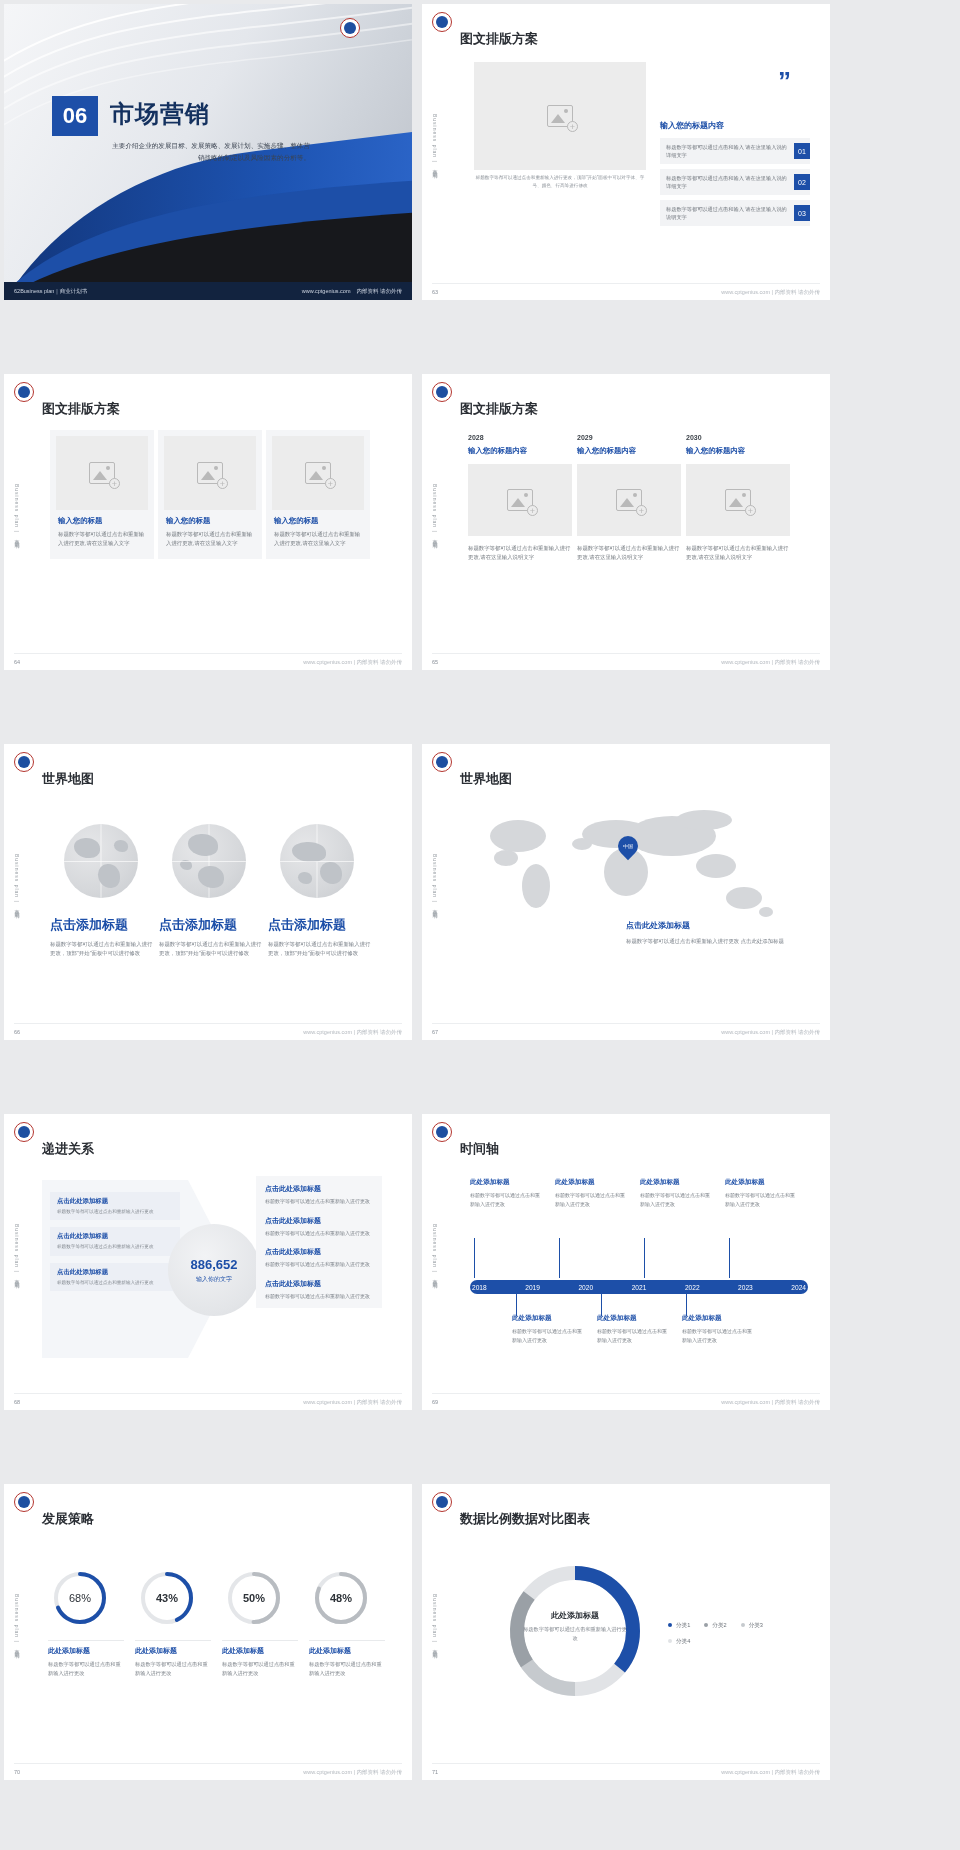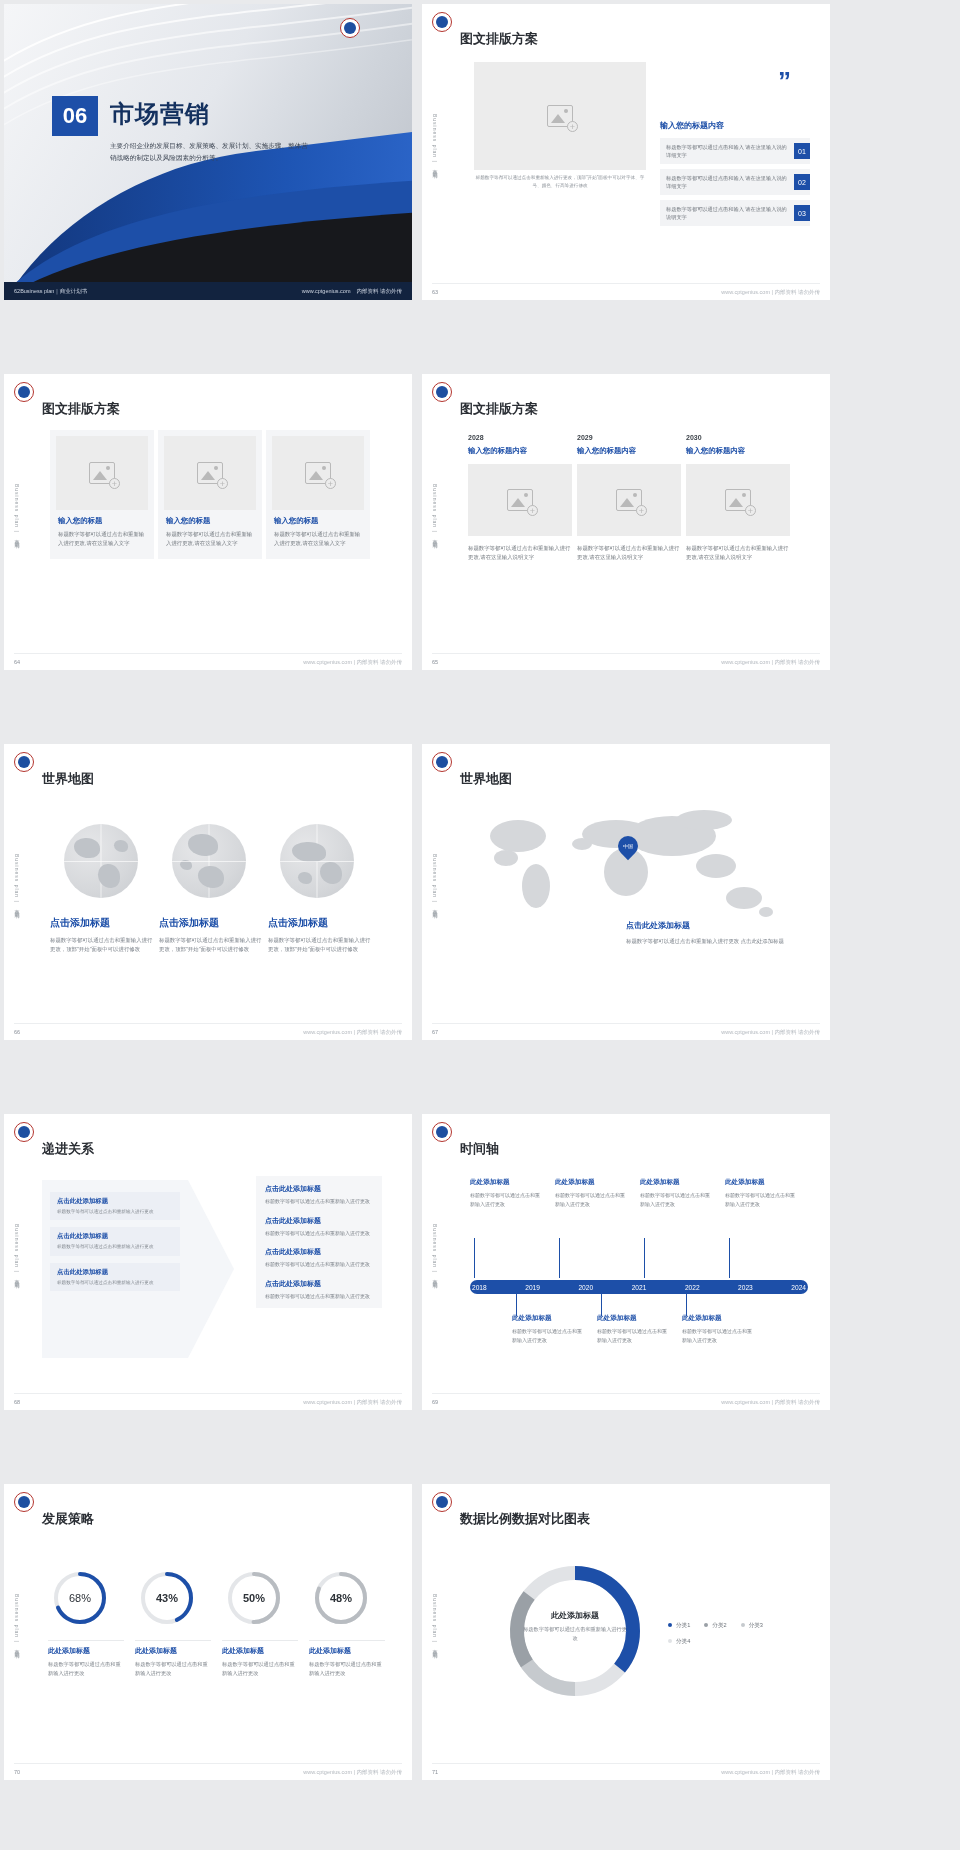--- a/index.html
+++ b/index.html
@@ -75,21 +75,21 @@
   h2.title {
     position: absolute;
     left: 38px; top: 26px;
     margin: 0;
     font-size: 13px;
     color: #2b2f35;
     font-weight: bold;
   }
 
   
-  .cover { background: #f0abfc; }
+  .cover { background: #f0abfc; text-align: right; }
   .cover-bg {
     position: absolute; inset: 0;
     background: linear-gradient(120deg, #f5f6f8 0%, #e4e7ec 45%, #cfd4db 70%, #b9bec6 100%);
   }
   .cover-swoosh2 {
     position: absolute;
     left: -40px; top: 188px;
     width: 520px; height: 240px;
     background: #1b1d22;
     border-radius: 55% 0 0 0 / 100% 0 0 0;
@@ -229,21 +229,21 @@
     position: absolute; left: 50%; top: 0; width: 1px; height: 100%;
     background: rgba(255,255,255,.65); transform: translateX(-50%);
   }
   .globe::after {
     content: "";
     position: absolute; top: 50%; left: 0; height: 1px; width: 100%;
     background: rgba(255,255,255,.65);
   }
   .globe .blob { position: absolute; background: #bfc3c8; border-radius: 45% 55% 40% 60%; }
 
-  .colhead { font-size: 10px; color: #1d4fa8; font-weight: bold; }
+  .colhead { font-size: 13px; color: #1d4fa8; font-weight: bold; }
   .pin {
     position: absolute;
     width: 20px; height: 20px;
     background: #1d4fa8;
     border-radius: 50% 50% 50% 0;
     transform: rotate(-45deg);
     display: flex; align-items: center; justify-content: center;
   }
   .pin span {
     transform: rotate(45deg);
@@ -529,20 +529,24 @@
       <div style="background:#eceff5;padding:5px 7px;margin-bottom:7px">
         <div style="font-size:6.4px;font-weight:bold;color:#1d4fa8">点击此处添加标题</div>
         <div style="font-size:4.6px;line-height:1.6;color:#848a91;margin-top:2px">标题数字等都可以通过点击和重新输入进行更改</div>
       </div>
       <div style="background:#eceff5;padding:5px 7px">
         <div style="font-size:6.4px;font-weight:bold;color:#1d4fa8">点击此处添加标题</div>
         <div style="font-size:4.6px;line-height:1.6;color:#848a91;margin-top:2px">标题数字等都可以通过点击和重新输入进行更改</div>
       </div>
     </div>
 
+    <div class="bigcircle" style="left:164px;top:110px">
+      <div class="n">886,652</div>
+      <div class="t">输入你的文字</div>
+    </div>
 
     <div style="position:absolute;left:252px;top:62px;width:126px;background:#f5f6f8;padding:8px 9px">
       <div class="rightitem">
         <h5>点击此处添加标题</h5>
         <p>标题数字等都可以通过点击和重新输入进行更改</p>
       </div>
       <div class="rightitem">
         <h5>点击此处添加标题</h5>
         <p>标题数字等都可以通过点击和重新输入进行更改</p>
       </div>

